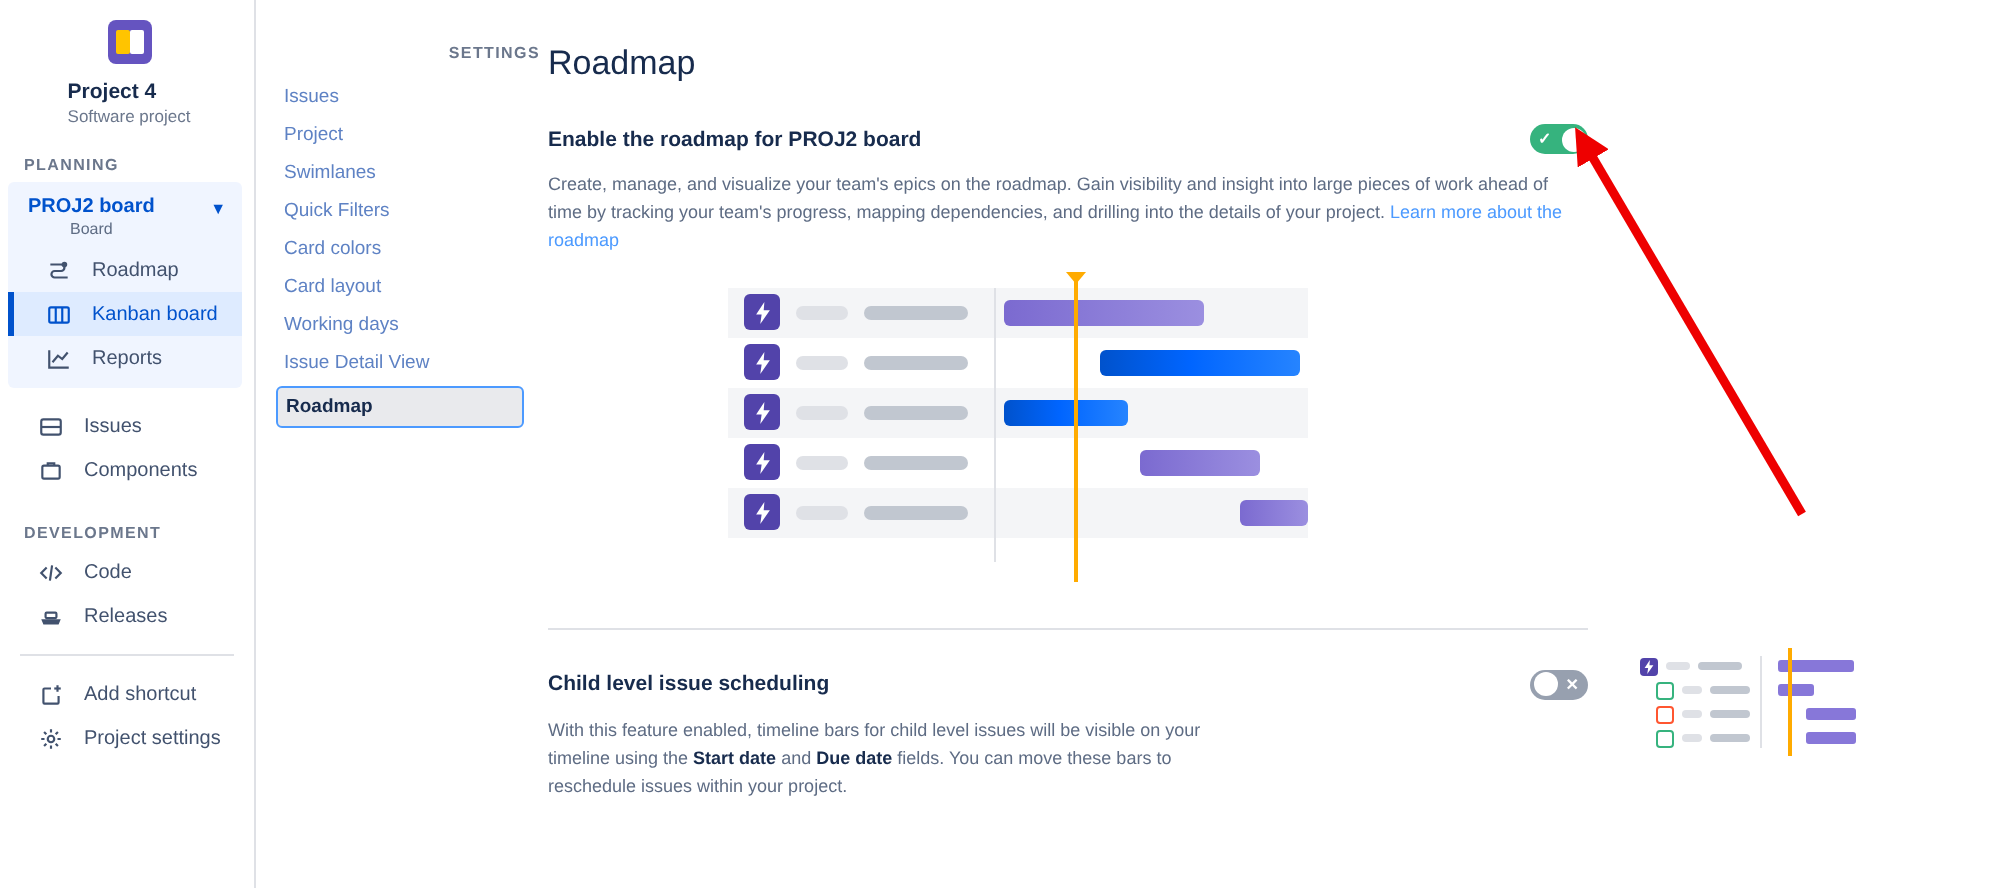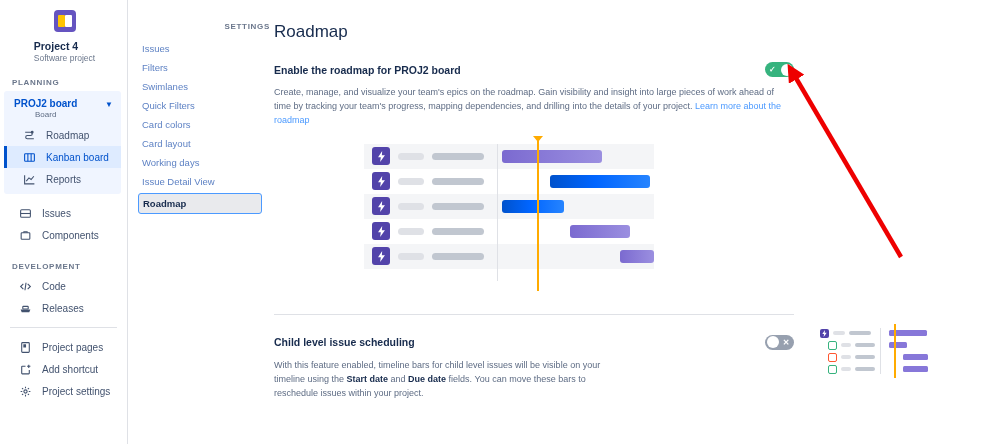--- a/index.html
+++ b/index.html
@@ -245,29 +245,20 @@
         <svg width="13" height="13" viewBox="0 0 24 24" fill="none" stroke="#42526e" stroke-width="2">
           <path d="M3 14h18l-2 5H5z" fill="#42526e" stroke="none"></path>
             <rect x="7" y="8" width="10" height="5" rx="1"></rect>
         </svg>
       </span>
       <span>Releases</span>
     </div>
 
     <div class="divider-h"></div>
 
-    <div class="nav-item">
-      <span class="ico">
-        <svg width="13" height="13" viewBox="0 0 24 24" fill="none" stroke="#42526e" stroke-width="2">
-          <rect x="5" y="3" width="14" height="18" rx="1.5"></rect>
-            <rect x="8" y="6" width="5" height="6" fill="#42526e" stroke="none"></rect>
-        </svg>
-      </span>
-      <span>Project pages</span>
-    </div>
 
     <div class="nav-item">
       <span class="ico">
         <svg width="13" height="13" viewBox="0 0 24 24" fill="none" stroke="#42526e" stroke-width="2">
           <path d="M19 13v6a1 1 0 01-1 1H6a1 1 0 01-1-1V7a1 1 0 011-1h6"></path>
             <line x1="18" y1="3" x2="18" y2="9"></line>
             <line x1="15" y1="6" x2="21" y2="6"></line>
         </svg>
       </span>
       <span>Add shortcut</span>
@@ -281,21 +272,21 @@
         </svg>
       </span>
       <span>Project settings</span>
     </div>
 
   </div>
 
   <div class="settings-col">
     <div class="settings-title">SETTINGS</div>
     <div class="set-item">Issues</div>
-    <div class="set-item">Filters</div>
+    <div class="set-item">Project</div>
     <div class="set-item">Swimlanes</div>
     <div class="set-item">Quick Filters</div>
     <div class="set-item">Card colors</div>
     <div class="set-item">Card layout</div>
     <div class="set-item">Working days</div>
     <div class="set-item">Issue Detail View</div>
     <div class="set-item selected">Roadmap</div>
   </div>
 
   <div class="main">

